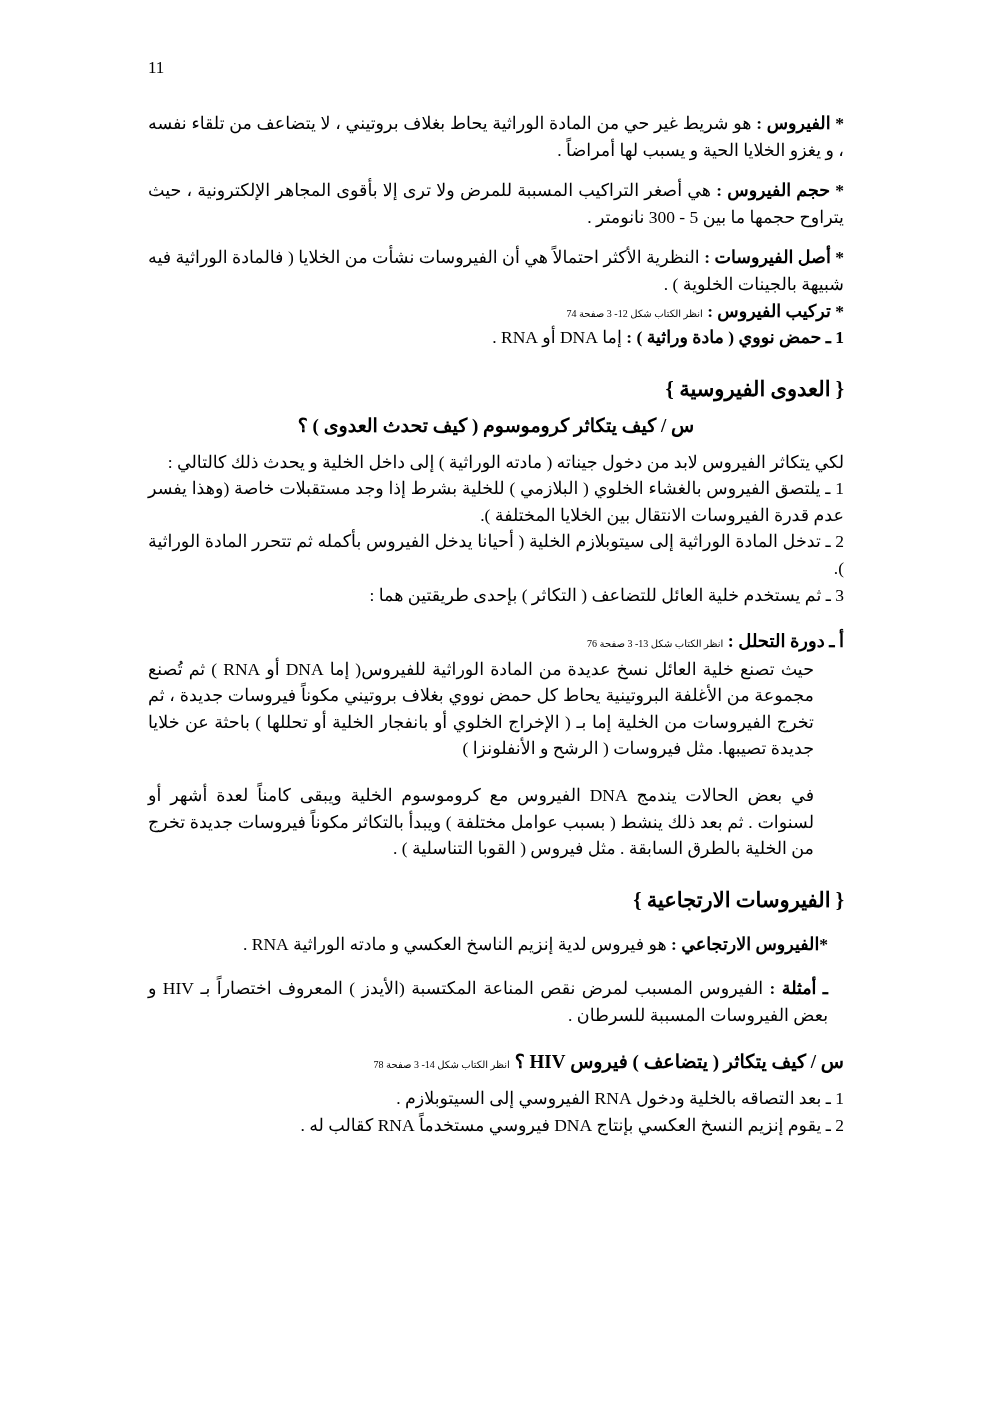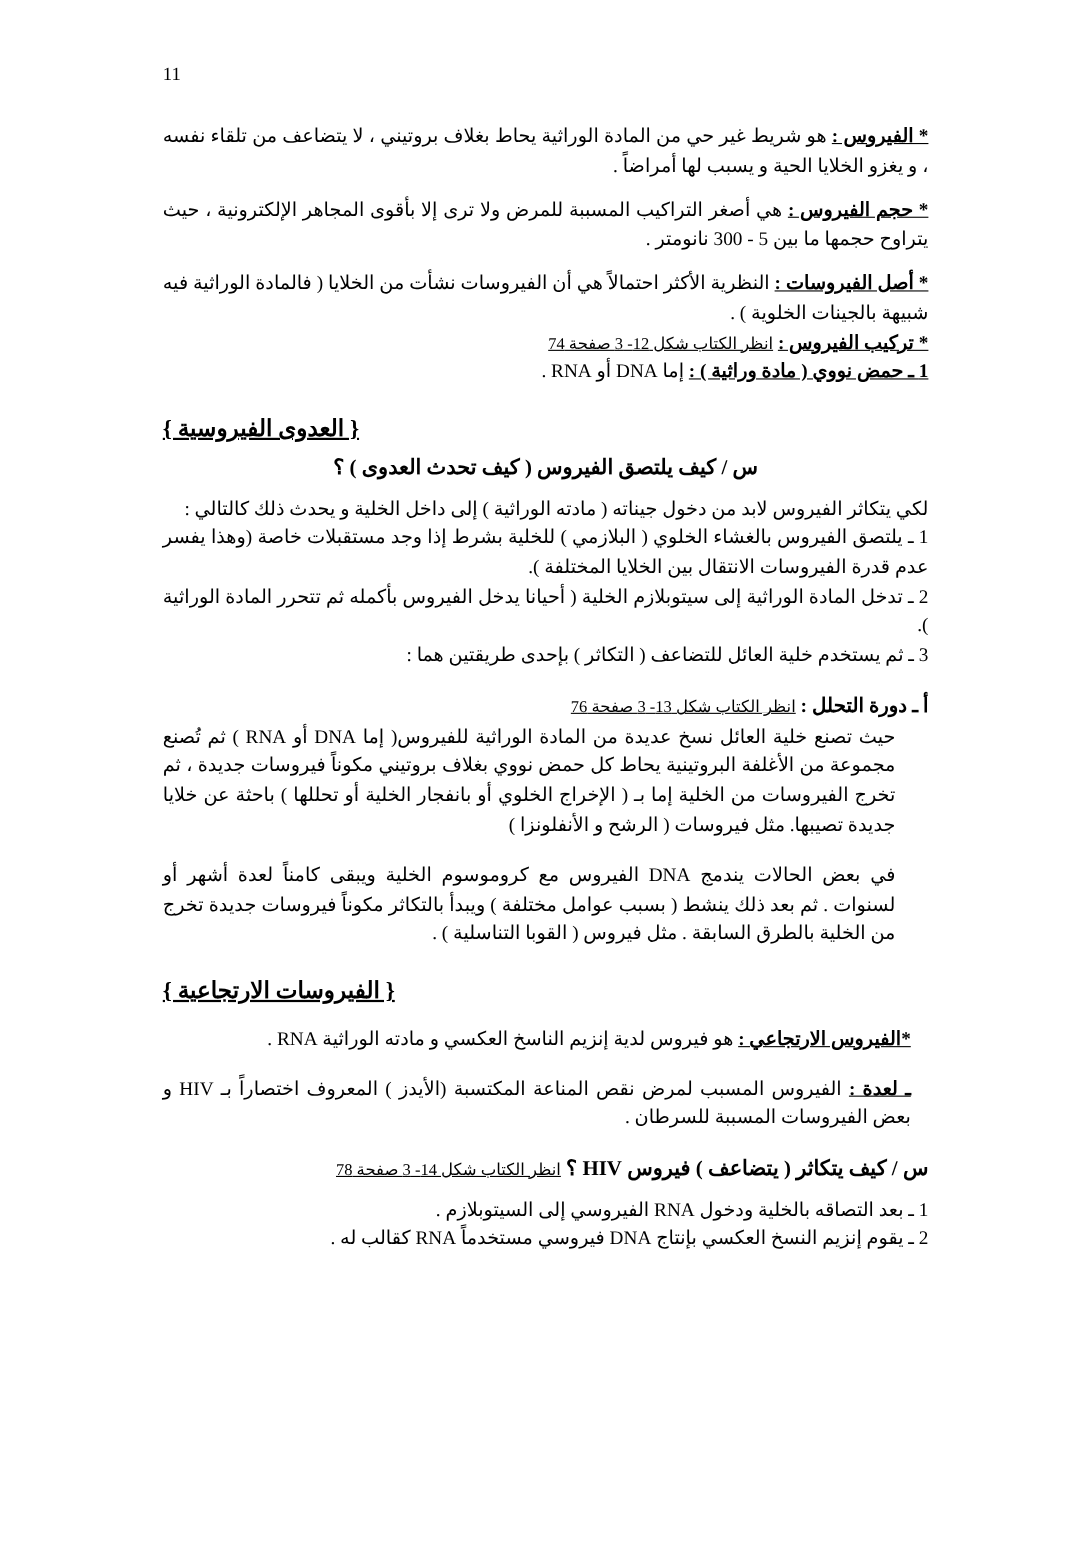--- a/index.html
+++ b/index.html
@@ -40,49 +40,46 @@
     font-size: 17.5px;
   }
   .blk {
     margin-bottom: 14px;
   }
   .tight {
     margin-bottom: 0;
   }
   .lbl {
     font-weight: bold;
-    text-decoration: underline;
   }
   .indent2 {
     padding-right: 16px;
     margin-top: 18px;
   }
   .heading {
     font-weight: bold;
     font-size: 21px;
-    text-align: left;
+    text-align: right;
     margin: 26px 0 10px 0;
-    text-decoration: underline;
   }
   .q {
     font-weight: bold;
     font-size: 19px;
     text-align: center;
     margin-bottom: 8px;
   }
   .q-left {
     font-weight: bold;
     font-size: 19px;
     text-align: right;
     margin-bottom: 8px;
   }
   .small-ref {
-    font-size: 15px;
+    font-size: 10px;
     font-weight: normal;
-    text-decoration: underline;
   }
   .sect-title {
     font-weight: bold;
     font-size: 18px;
     text-align: right;
   }
   .spacer-md { height: 20px; }
   .justify {
     text-align: justify;
     text-align-last: right;
@@ -121,21 +118,21 @@
     </p>
 
     <p class="tight">
       <span class="lbl">1 ـ حمض نووي ( مادة وراثية ) :</span>
       <span>إما DNA أو RNA .</span>
     </p>
 
 
     <div class="heading">{ العدوى الفيروسية }</div>
 
-    <p class="q">س / كيف يلتصق الفيروس ( كيف تحدث العدوى ) ؟</p>
+    <p class="q">س / كيف يتكاثر كروموسوم ( كيف تحدث العدوى ) ؟</p>
 
     <p class="justify">لكي يتكاثر الفيروس لابد من دخول جيناته ( مادته الوراثية ) إلى داخل الخلية و يحدث ذلك كالتالي :</p>
 
     <p class="justify">1 ـ يلتصق الفيروس بالغشاء الخلوي ( البلازمي ) للخلية بشرط إذا وجد مستقبلات خاصة (وهذا يفسر عدم قدرة الفيروسات الانتقال بين الخلايا المختلفة ).</p>
     <p class="justify">2 ـ تدخل المادة الوراثية إلى سيتوبلازم الخلية ( أحيانا يدخل الفيروس بأكمله ثم تتحرر المادة الوراثية ).</p>
     <p class="justify">3 ـ ثم يستخدم خلية العائل للتضاعف ( التكاثر ) بإحدى طريقتين هما :</p>
 
     <div class="spacer-md"></div>
 
     <p class="tight">
@@ -151,21 +148,21 @@
     <p class="justify para-body">في بعض الحالات يندمج DNA الفيروس مع كروموسوم الخلية ويبقى كامناً لعدة أشهر أو لسنوات . ثم بعد ذلك ينشط ( بسبب عوامل مختلفة ) ويبدأ بالتكاثر مكوناً فيروسات جديدة تخرج من الخلية بالطرق السابقة . مثل فيروس ( القوبا التناسلية ) .</p>
 
     <div class="heading">{ الفيروسات الارتجاعية }</div>
 
     <p class="justify indent2">
       <span class="lbl">*الفيروس الارتجاعي :</span>
       <span>هو فيروس لدية إنزيم الناسخ العكسي و مادته الوراثية RNA .</span>
     </p>
 
     <p class="justify indent2">
-      <span class="lbl">ـ لعدة :</span>
+      <span class="lbl">ـ أمثلة :</span>
       <span>الفيروس المسبب لمرض نقص المناعة المكتسبة (الأيدز ) المعروف اختصاراً بـ HIV و بعض الفيروسات المسببة للسرطان .</span>
     </p>
 
     <div class="spacer-md"></div>
 
     <p class="q-left">
       <span>س / كيف يتكاثر ( يتضاعف ) فيروس HIV ؟</span>
       <span class="small-ref">انظر الكتاب شكل 14- 3 صفحة 78</span>
     </p>
 

